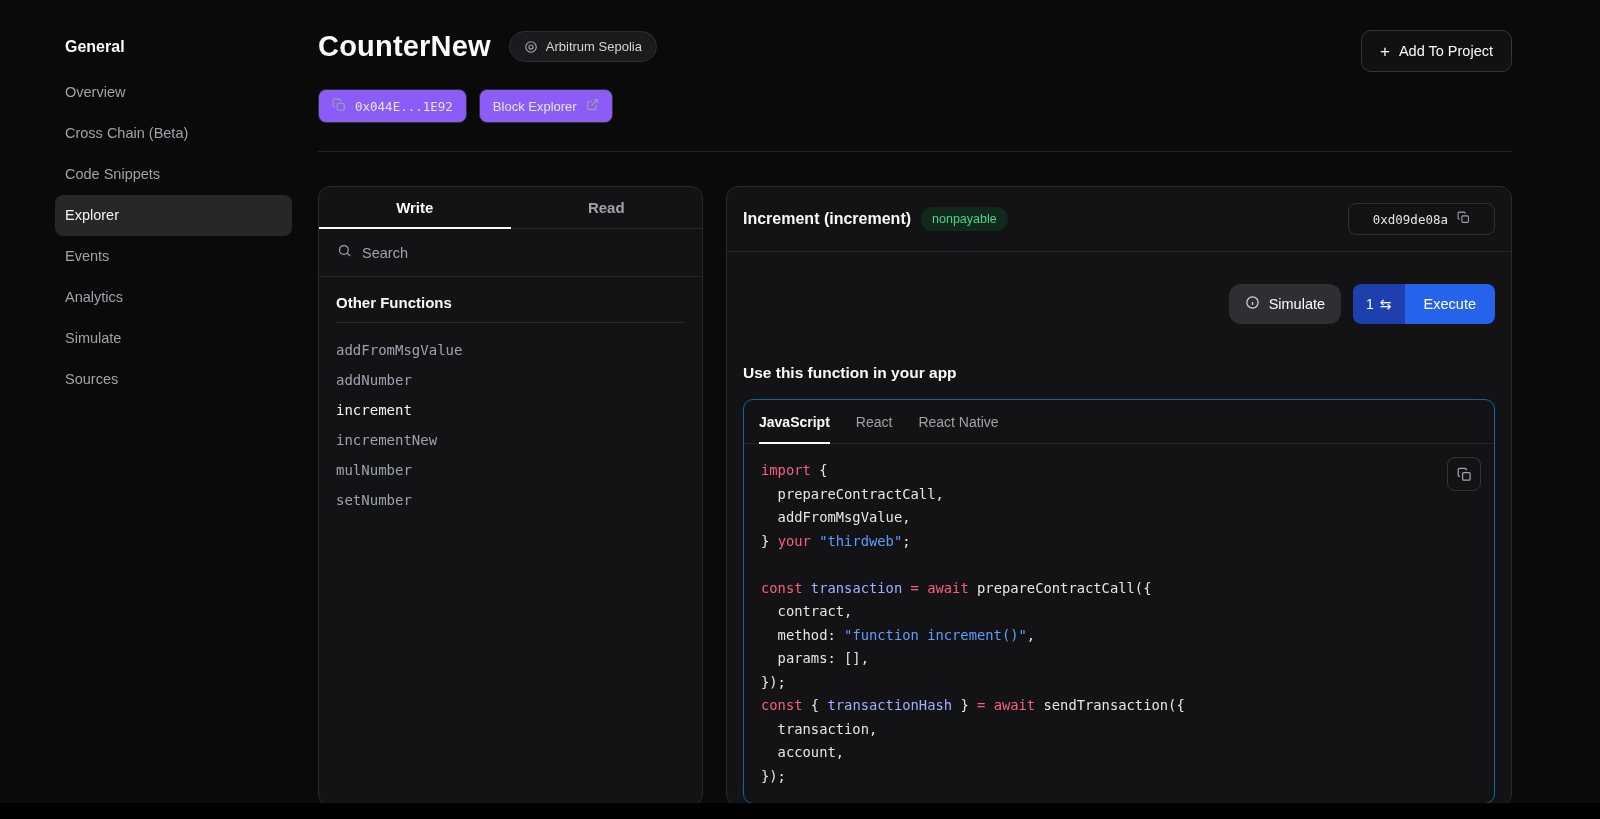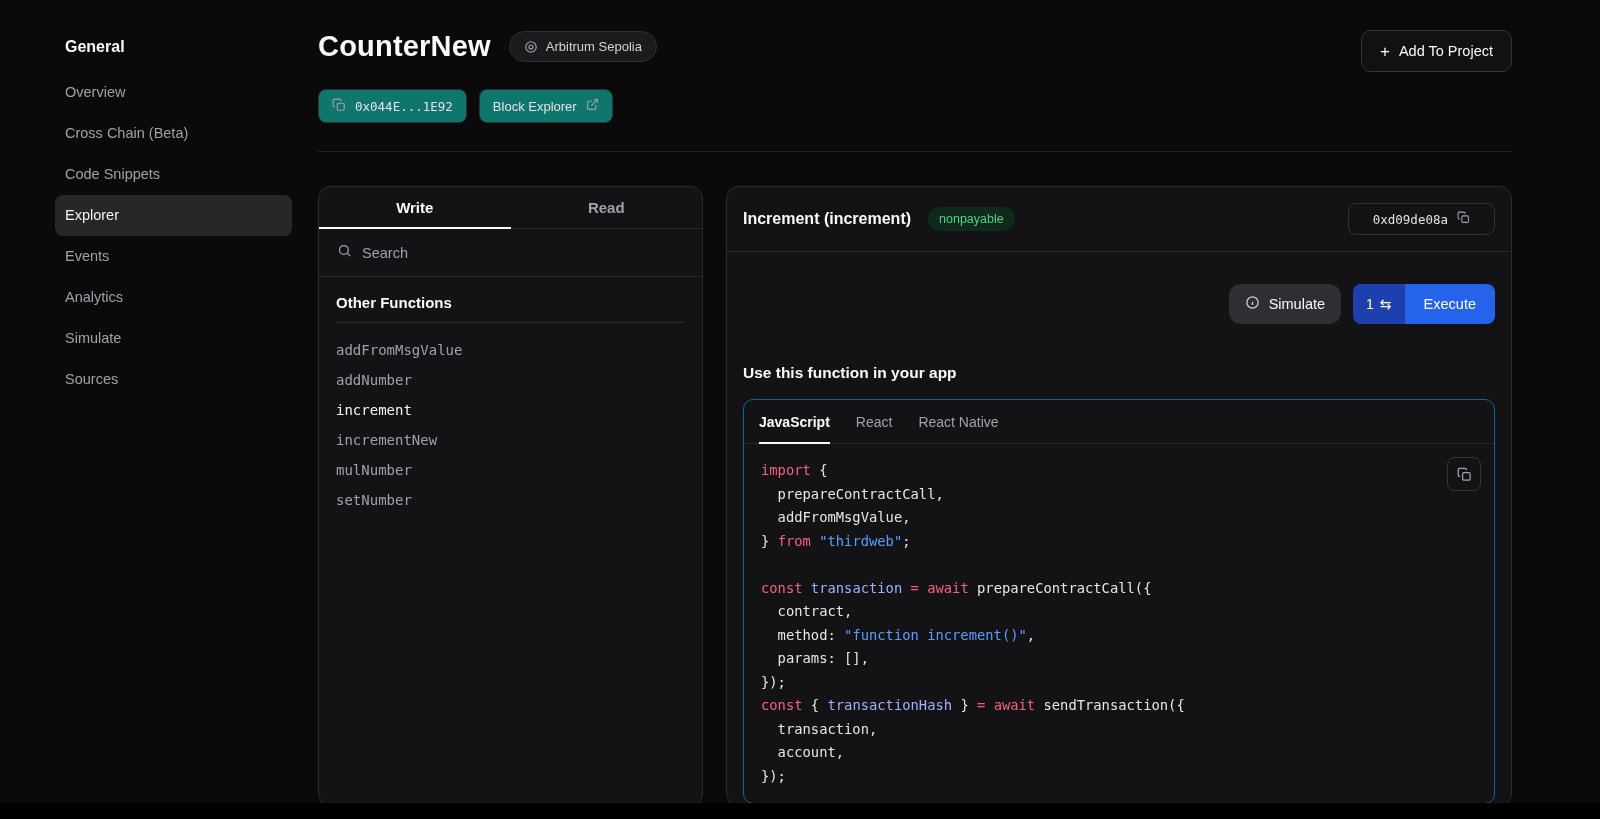--- a/index.html
+++ b/index.html
@@ -24,21 +24,21 @@
     font-size:13px; color:#d4d4d8; cursor:pointer; }
   .net-icon { width:14px; height:14px; color:#9ca3af; display:inline-flex; }
   .add-project-btn { display:inline-flex; align-items:center; gap:9px; height:42px;
     padding:0 18px; background:#111113; border:1px solid #34343a; border-radius:10px;
     color:#fafafa; font-size:14.5px; font-weight:500; cursor:pointer;
     font-family:"Liberation Sans", sans-serif; }
   .plus-glyph { font-size:17px; line-height:1; color:#fafafa; }
 
   .meta-row { display:flex; gap:12px; margin-top:17px; }
   .chip { display:inline-flex; align-items:center; gap:9px; height:34px; padding:0 13px;
-    background:#0f766e; border:1px solid #2f2f35; border-radius:8px; color:#e4e4e7;
+    background:#8b5cf6; border:1px solid #2f2f35; border-radius:8px; color:#e4e4e7;
     font-size:13px; cursor:pointer; font-family:"Liberation Sans", sans-serif; }
   .chip .mono { font-family:"DejaVu Sans Mono", monospace; font-size:12.5px; }
   .chip svg { color:#a1a1aa; }
 
   .header-divider { border:none; border-top:1px solid #222226; margin-top:28px; }
 
   
   .content { display:flex; gap:23px; margin-top:34px; height:620px; }
   .card { background:#131316; border:1px solid #29292e; border-radius:12px; overflow:hidden; }
   .functions-card { width:385px; flex:none; }
@@ -56,21 +56,21 @@
     font-size:14.5px; width:100%; font-family:"Liberation Sans", sans-serif; }
   .search-input::placeholder { color:#9ca3af; }
   .fn-section { margin:0 17px; padding:17px 0 11px; border-bottom:1px solid #2a2a2e; }
   .fn-section-title { font-size:15px; font-weight:700; color:#fafafa; }
   .fn-list { list-style:none; padding:12px 17px; }
   .fn-item { font-family:"DejaVu Sans Mono", monospace; font-size:14px; color:#9ca3af;
     padding:7px 0; cursor:pointer; }
   .fn-item.active { color:#f4f4f5; }
 
   
-  .detail-header { display:flex; align-items:center; gap:17px; padding:16px 16px; }
+  .detail-header { display:flex; align-items:center; gap:10px; padding:16px 16px; }
   .detail-title { font-size:16px; font-weight:600; color:#fafafa; }
   .state-badge { background:#10291b; color:#53d08b; font-size:12.5px; font-weight:500;
     padding:5px 11px; border-radius:13px; }
   .detail-header .spacer { flex:1; }
   .selector-chip { display:inline-flex; align-items:center; gap:9px; height:32px;
     padding:0 24px; border:1px solid #2f2f35; border-radius:8px; background:transparent;
     color:#e4e4e7; font-family:"DejaVu Sans Mono", monospace; font-size:12.5px; cursor:pointer; }
   .selector-chip svg { color:#a1a1aa; }
   .detail-divider { border:none; border-top:1px solid #242428; }
 
@@ -250,21 +250,21 @@
             <button class="code-copy-btn">
               <svg width="15" height="15" viewBox="0 0 24 24" fill="none" stroke="currentColor" stroke-width="2">
                 <rect x="9" y="9" width="12" height="12" rx="2"></rect>
                 <path d="M5 15H4a2 2 0 0 1-2-2V4a2 2 0 0 1 2-2h9a2 2 0 0 1 2 2v1"></path>
               </svg>
             </button>
             <div class="code-block" id="code-block">
                 <div class="code-line"><span class="tok-kw">import</span><span class="tok-pl"> {</span></div>
                 <div class="code-line"><span class="tok-pl">  prepareContractCall,</span></div>
                 <div class="code-line"><span class="tok-pl">  addFromMsgValue,</span></div>
-                <div class="code-line"><span class="tok-pl">} </span><span class="tok-kw">from</span><span class="tok-pl"> </span><span class="tok-str">"thirdweb"</span><span class="tok-pl">;</span></div>
+                <div class="code-line"><span class="tok-pl">} </span><span class="tok-kw">your</span><span class="tok-pl"> </span><span class="tok-str">"thirdweb"</span><span class="tok-pl">;</span></div>
                 <div class="code-line"></div>
                 <div class="code-line"><span class="tok-kw">const</span><span class="tok-pl"> </span><span class="tok-var">transaction</span><span class="tok-pl"> </span><span class="tok-kw">=</span><span class="tok-pl"> </span><span class="tok-kw">await</span><span class="tok-pl"> prepareContractCall({</span></div>
                 <div class="code-line"><span class="tok-pl">  contract,</span></div>
                 <div class="code-line"><span class="tok-pl">  method: </span><span class="tok-str">"function increment()"</span><span class="tok-pl">,</span></div>
                 <div class="code-line"><span class="tok-pl">  params: [],</span></div>
                 <div class="code-line"><span class="tok-pl">});</span></div>
                 <div class="code-line"><span class="tok-kw">const</span><span class="tok-pl"> { </span><span class="tok-var">transactionHash</span><span class="tok-pl"> } </span><span class="tok-kw">=</span><span class="tok-pl"> </span><span class="tok-kw">await</span><span class="tok-pl"> sendTransaction({</span></div>
                 <div class="code-line"><span class="tok-pl">  transaction,</span></div>
                 <div class="code-line"><span class="tok-pl">  account,</span></div>
                 <div class="code-line"><span class="tok-pl">});</span></div>

